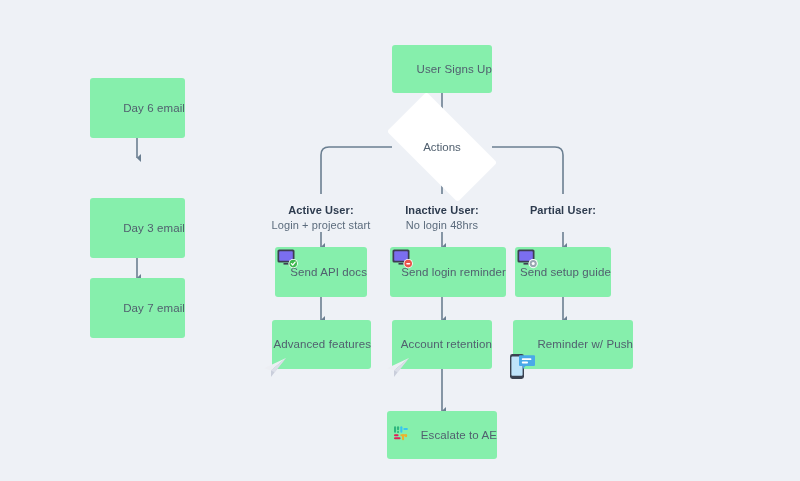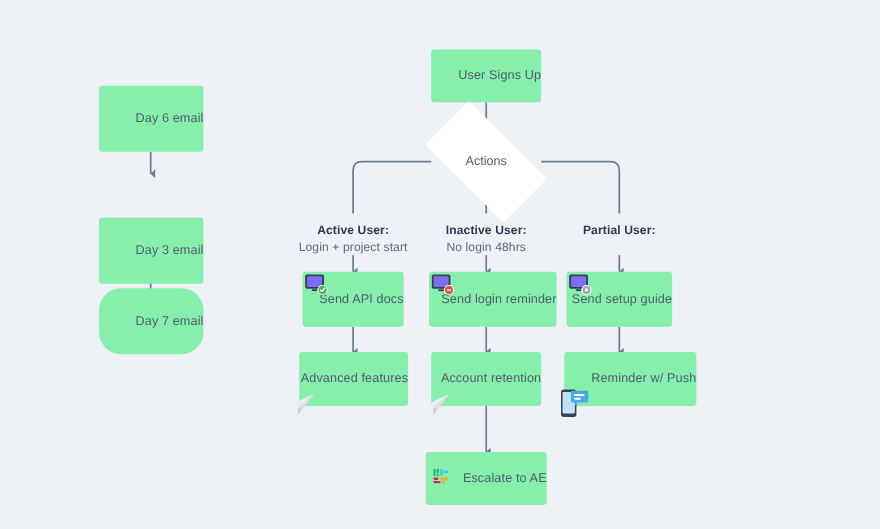--- a/index.html
+++ b/index.html
@@ -140,21 +140,21 @@
   </svg>
 
   <div class="node" style="left:90px; top:78px; width:95px; height:60px;">
     <span class="node-label">Day 6 email</span>
   </div>
 
   <div class="node" style="left:90px; top:158px; width:95px; height:60px;margin-top:40px;">
     <span class="node-label">Day 3 email</span>
   </div>
 
-  <div class="node" style="left:90px; top:262px; width:95px; height:60px;border-radius:20px;">
+  <div class="node" style="left:90px; top:278px; width:95px; height:60px;">
     <span class="node-label">Day 7 email</span>
   </div>
 
   <div class="node" style="left:392px; top:45px; width:100px; height:48px;">
     <span class="node-label">User Signs Up</span>
   </div>
 
   <div class="diamond" style="left:392px; top:119px; width:100px; height:56px;">
     <div class="dshape"></div>
     <div class="dlabel">Actions</div>

